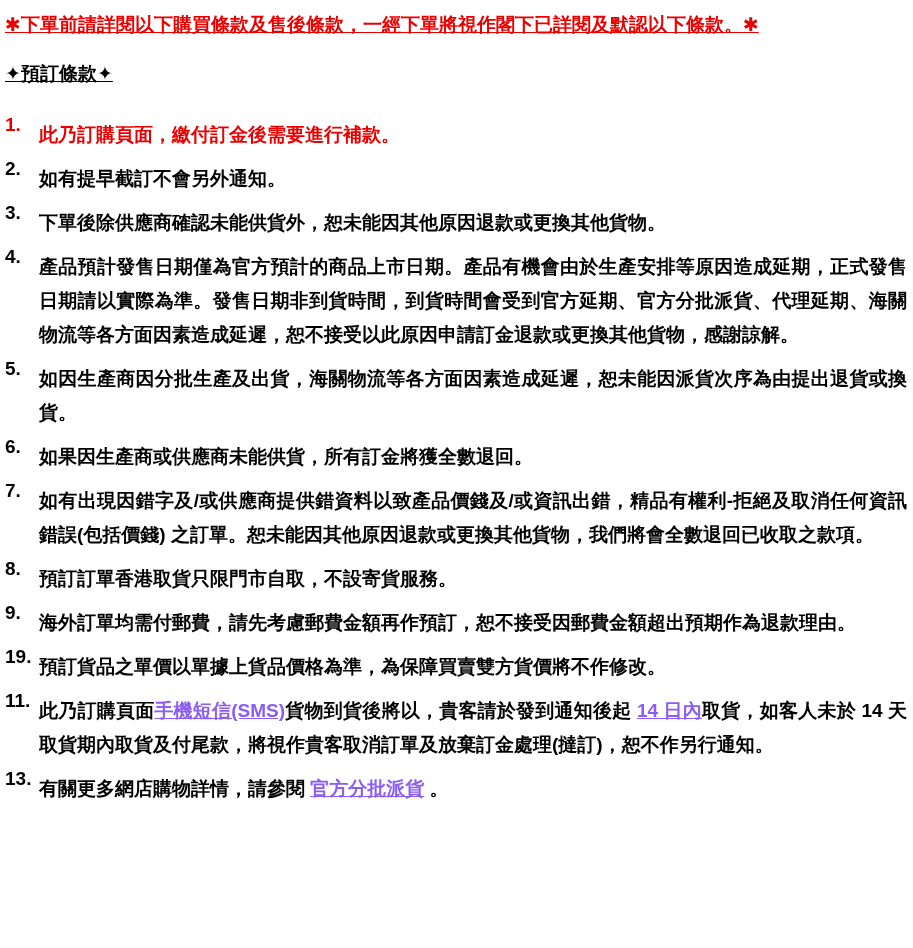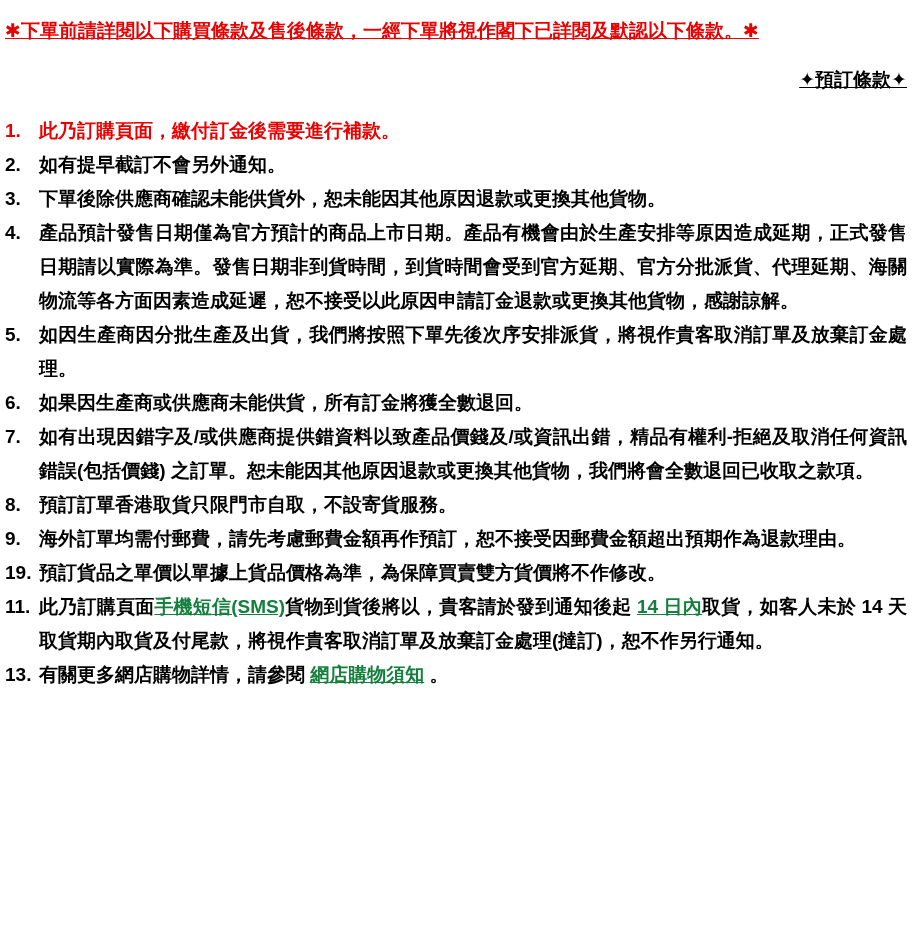--- a/index.html
+++ b/index.html
@@ -3,43 +3,42 @@
 <meta charset="utf-8">
 <style>
   * { margin: 0; padding: 0; box-sizing: border-box; }
   html, body { background: #ffffff; }
   body {
     width: 913px;
     font-family: "Liberation Sans", "DejaVu Sans", sans-serif;
     font-weight: 700;
     color: #000000;
   }
-  .page { padding: 14px 6px 12px 5px; }
+  .page { padding: 8px 6px 12px 5px; }
 
   .terms-header {
     color: #ea0000;
     font-size: 19px;
     line-height: 33px;
     text-decoration: underline;
     margin-bottom: 16px;
   }
   .section-title {
     font-size: 19px;
     line-height: 33px;
     text-decoration: underline;
     margin-bottom: 18px;
-    text-align: right;
   }
   .terms-list { font-size: 19px; line-height: 34px; }
   .item { display: flex; align-items: flex-start; }
   .item .num { flex: 0 0 34px; }
-  .item .text { flex: 1; text-align: justify; }
+  .item .text { flex: 1; text-align: justify; margin-top: 10px; }
   .item.red { color: #ea0000; }
   a.link {
-    color: #15803d;
+    color: #8b5cf6;
     text-decoration: underline;
     cursor: pointer;
   }
 </style>
 </head>
 <body>
 
 <div class="page">
 
   <div class="terms-header">✱下單前請詳閱以下購買條款及售後條款，一經下單將視作閣下已詳閱及默認以下條款。✱</div>
@@ -63,21 +62,21 @@
       <div class="text">下單後除供應商確認未能供貨外，恕未能因其他原因退款或更換其他貨物。</div>
     </div>
 
     <div class="item">
       <span class="num">4.</span>
       <div class="text">產品預計發售日期僅為官方預計的商品上市日期。產品有機會由於生產安排等原因造成延期，正式發售日期請以實際為準。發售日期非到貨時間，到貨時間會受到官方延期、官方分批派貨、代理延期、海關物流等各方面因素造成延遲，恕不接受以此原因申請訂金退款或更換其他貨物，感謝諒解。</div>
     </div>
 
     <div class="item">
       <span class="num">5.</span>
-      <div class="text">如因生產商因分批生產及出貨，我們將按照下單先後次序安排派貨，將視作貴客取消訂單及放棄訂金處理。</div>
+      <div class="text">如因生產商因分批生產及出貨，海關物流等各方面因素造成延遲，恕未能因派貨次序為由提出退貨或換貨。</div>
     </div>
 
     <div class="item">
       <span class="num">6.</span>
       <div class="text">如果因生產商或供應商未能供貨，所有訂金將獲全數退回。</div>
     </div>
 
     <div class="item">
       <span class="num">7.</span>
       <div class="text">如有出現因錯字及/或供應商提供錯資料以致產品價錢及/或資訊出錯，精品有權利-拒絕及取消任何資訊錯誤(包括價錢) 之訂單。恕未能因其他原因退款或更換其他貨物，我們將會全數退回已收取之款項。</div>
@@ -99,17 +98,17 @@
     </div>
 
     <div class="item">
       <span class="num">11.</span>
       <div class="text"><span>此乃訂購頁面</span><a class="link">手機短信(SMS)</a><span>貨物到貨後將以，貴客請於發到通知後起 </span><a class="link">14 日內</a><span>取貨，如客人未於 14 天取貨期內取貨及付尾款，將視作貴客取消訂單及放棄訂金處理(撻訂)，恕不作另行通知。</span></div>
     </div>
 
 
     <div class="item">
       <span class="num">13.</span>
-      <div class="text"><span>有關更多網店購物詳情，請參閱 </span><a class="link">網店購物須知</a><span> 。</span></div>
+      <div class="text"><span>有關更多網店購物詳情，請參閱 </span><a class="link">官方分批派貨</a><span> 。</span></div>
     </div>
 
   </div>
 </div>
 
 </body></html>

